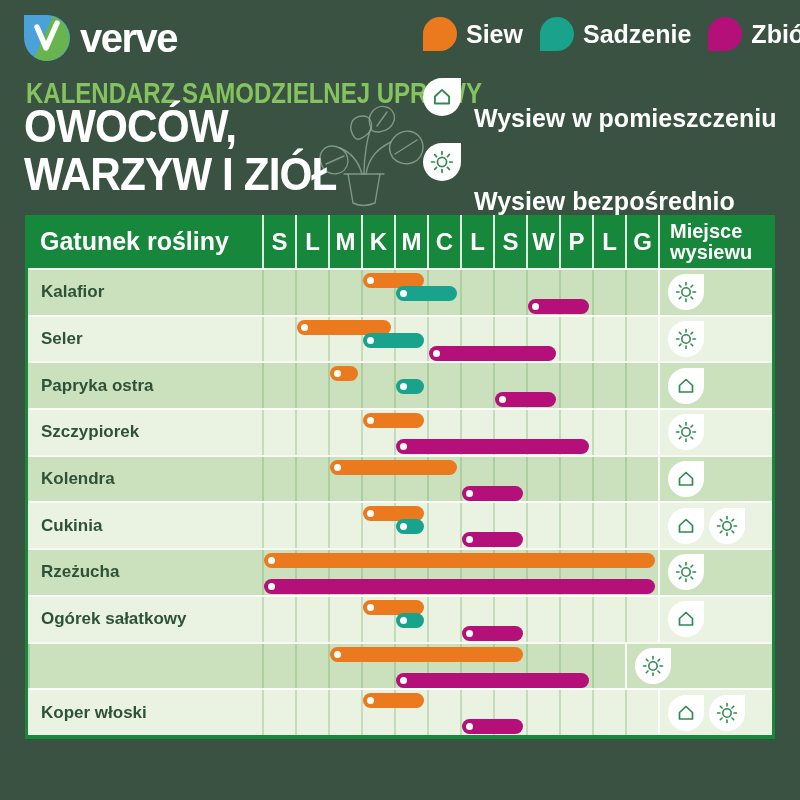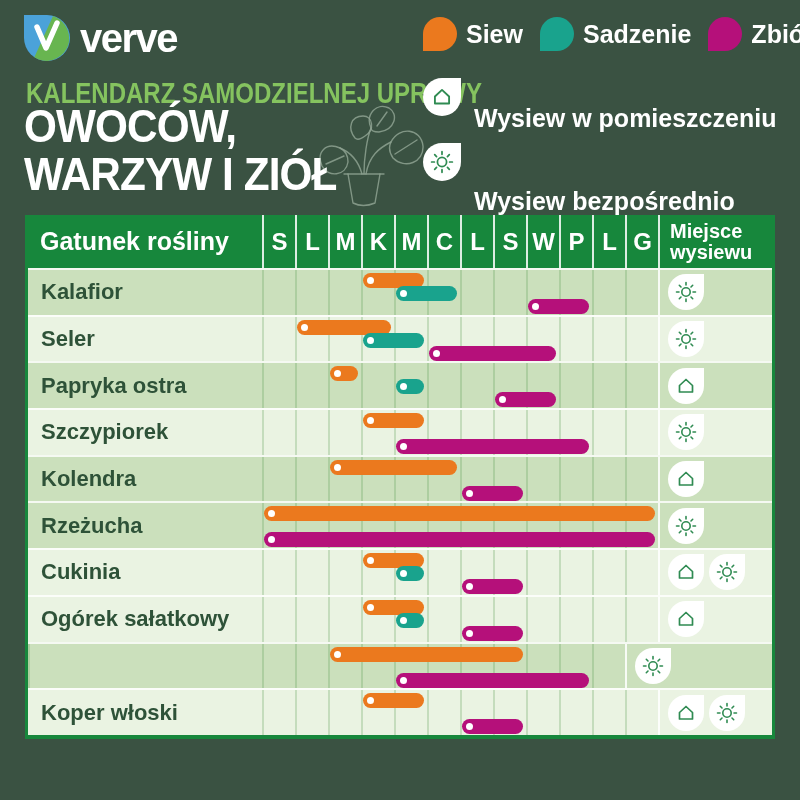--- a/index.html
+++ b/index.html
@@ -42,21 +42,21 @@
   .thead{display:grid;grid-template-columns:234px repeat(12,33px) 114px;height:53px;color:#fff;}
   .th-name{display:flex;align-items:center;padding-left:12px;font-size:25px;font-weight:700;text-align:right;}
   .th-m{display:flex;align-items:center;justify-content:center;font-size:24px;font-weight:700;
         border-left:2px solid rgba(255,255,255,.85);}
   .th-place{display:flex;align-items:center;padding-left:10px;font-size:20px;font-weight:700;line-height:21px;
         border-left:2px solid rgba(255,255,255,.85);}
   .trow{position:relative;display:grid;grid-template-columns:234px repeat(12,33px) 114px;height:46.7px;
         border-top:2px solid rgba(255,255,255,.8);}
   .trow.odd{background:var(--row-dark);}
   .trow.even{background:var(--row-light);}
-  .row-name{display:flex;align-items:center;padding-left:13px;font-size:22px;font-weight:700;color:var(--row-text);}
+  .row-name{display:flex;align-items:center;padding-left:13px;font-size:17px;font-weight:700;color:var(--row-text);}
   .mcell{border-left:2px solid rgba(84,150,74,.25);}
   .place-cell{border-left:2px solid rgba(255,255,255,.85);display:flex;align-items:center;gap:5px;padding-left:8px;}
   .place-cell .icon-drop{width:36px;height:36px;border-radius:18px 0 18px 18px;}
   .bar{position:absolute;height:15px;border-radius:8px;}
   .bar::before{content:"";position:absolute;left:4px;top:4px;width:7px;height:7px;border-radius:50%;background:#fff;}
 </style>
 </head>
 <body>
 
 <div class="brand">
@@ -262,45 +262,20 @@
         <div class="place-cell">
           <div class="icon-drop">
             <svg width="22" height="22" viewBox="0 0 22 22" fill="none" stroke="#2F8B52" stroke-width="1.7" stroke-linejoin="round">
               <path d="M4.5 10.5 L11 4.5 L17.5 10.5 L17.5 17 L4.5 17 Z"></path>
             </svg>
           </div>
         </div>
         <div class="bar" style="left: 302px; width: 127px; top: 3px; background: rgb(235, 121, 30);"></div>
         <div class="bar" style="left: 434px; width: 61px; top: 29px; background: rgb(181, 16, 122);"></div>
       </div>
-      <div class="trow odd">
-        <div class="row-name">Rzeżucha</div>
-        <div class="mcell"></div>
-        <div class="mcell"></div>
-        <div class="mcell"></div>
-        <div class="mcell"></div>
-        <div class="mcell"></div>
-        <div class="mcell"></div>
-        <div class="mcell"></div>
-        <div class="mcell"></div>
-        <div class="mcell"></div>
-        <div class="mcell"></div>
-        <div class="mcell"></div>
-        <div class="mcell"></div>
-        <div class="place-cell">
-          <div class="icon-drop">
-            <svg width="22" height="22" viewBox="0 0 22 22" fill="none" stroke="#2F8B52" stroke-width="1.6" stroke-linecap="round">
-              <circle cx="11" cy="11" r="4.2"></circle>
-              <path d="M11 1.5 V4 M11 18 V20.5 M1.5 11 H4 M18 11 H20.5 M4.3 4.3 L6 6 M16 16 L17.7 17.7 M17.7 4.3 L16 6 M6 16 L4.3 17.7"></path>
-            </svg>
-          </div>
-        </div>
-        <div class="bar" style="left: 236px; width: 391px; top: 3px; background: rgb(235, 121, 30);"></div>
-        <div class="bar" style="left: 236px; width: 391px; top: 29px; background: rgb(181, 16, 122);"></div>
-      </div>
       <div class="trow even">
         <div class="row-name">Cukinia</div>
         <div class="mcell"></div>
         <div class="mcell"></div>
         <div class="mcell"></div>
         <div class="mcell"></div>
         <div class="mcell"></div>
         <div class="mcell"></div>
         <div class="mcell"></div>
         <div class="mcell"></div>
@@ -318,20 +293,45 @@
             <svg width="22" height="22" viewBox="0 0 22 22" fill="none" stroke="#2F8B52" stroke-width="1.6" stroke-linecap="round">
               <circle cx="11" cy="11" r="4.2"></circle>
               <path d="M11 1.5 V4 M11 18 V20.5 M1.5 11 H4 M18 11 H20.5 M4.3 4.3 L6 6 M16 16 L17.7 17.7 M17.7 4.3 L16 6 M6 16 L4.3 17.7"></path>
             </svg>
           </div>
         </div>
         <div class="bar" style="left: 335px; width: 61px; top: 3px; background: rgb(235, 121, 30);"></div>
         <div class="bar" style="left: 368px; width: 28px; top: 16px; background: rgb(25, 163, 141);"></div>
         <div class="bar" style="left: 434px; width: 61px; top: 29px; background: rgb(181, 16, 122);"></div>
       </div>
+      <div class="trow odd">
+        <div class="row-name">Rzeżucha</div>
+        <div class="mcell"></div>
+        <div class="mcell"></div>
+        <div class="mcell"></div>
+        <div class="mcell"></div>
+        <div class="mcell"></div>
+        <div class="mcell"></div>
+        <div class="mcell"></div>
+        <div class="mcell"></div>
+        <div class="mcell"></div>
+        <div class="mcell"></div>
+        <div class="mcell"></div>
+        <div class="mcell"></div>
+        <div class="place-cell">
+          <div class="icon-drop">
+            <svg width="22" height="22" viewBox="0 0 22 22" fill="none" stroke="#2F8B52" stroke-width="1.6" stroke-linecap="round">
+              <circle cx="11" cy="11" r="4.2"></circle>
+              <path d="M11 1.5 V4 M11 18 V20.5 M1.5 11 H4 M18 11 H20.5 M4.3 4.3 L6 6 M16 16 L17.7 17.7 M17.7 4.3 L16 6 M6 16 L4.3 17.7"></path>
+            </svg>
+          </div>
+        </div>
+        <div class="bar" style="left: 236px; width: 391px; top: 3px; background: rgb(235, 121, 30);"></div>
+        <div class="bar" style="left: 236px; width: 391px; top: 29px; background: rgb(181, 16, 122);"></div>
+      </div>
       <div class="trow even">
         <div class="row-name">Ogórek sałatkowy</div>
         <div class="mcell"></div>
         <div class="mcell"></div>
         <div class="mcell"></div>
         <div class="mcell"></div>
         <div class="mcell"></div>
         <div class="mcell"></div>
         <div class="mcell"></div>
         <div class="mcell"></div>

